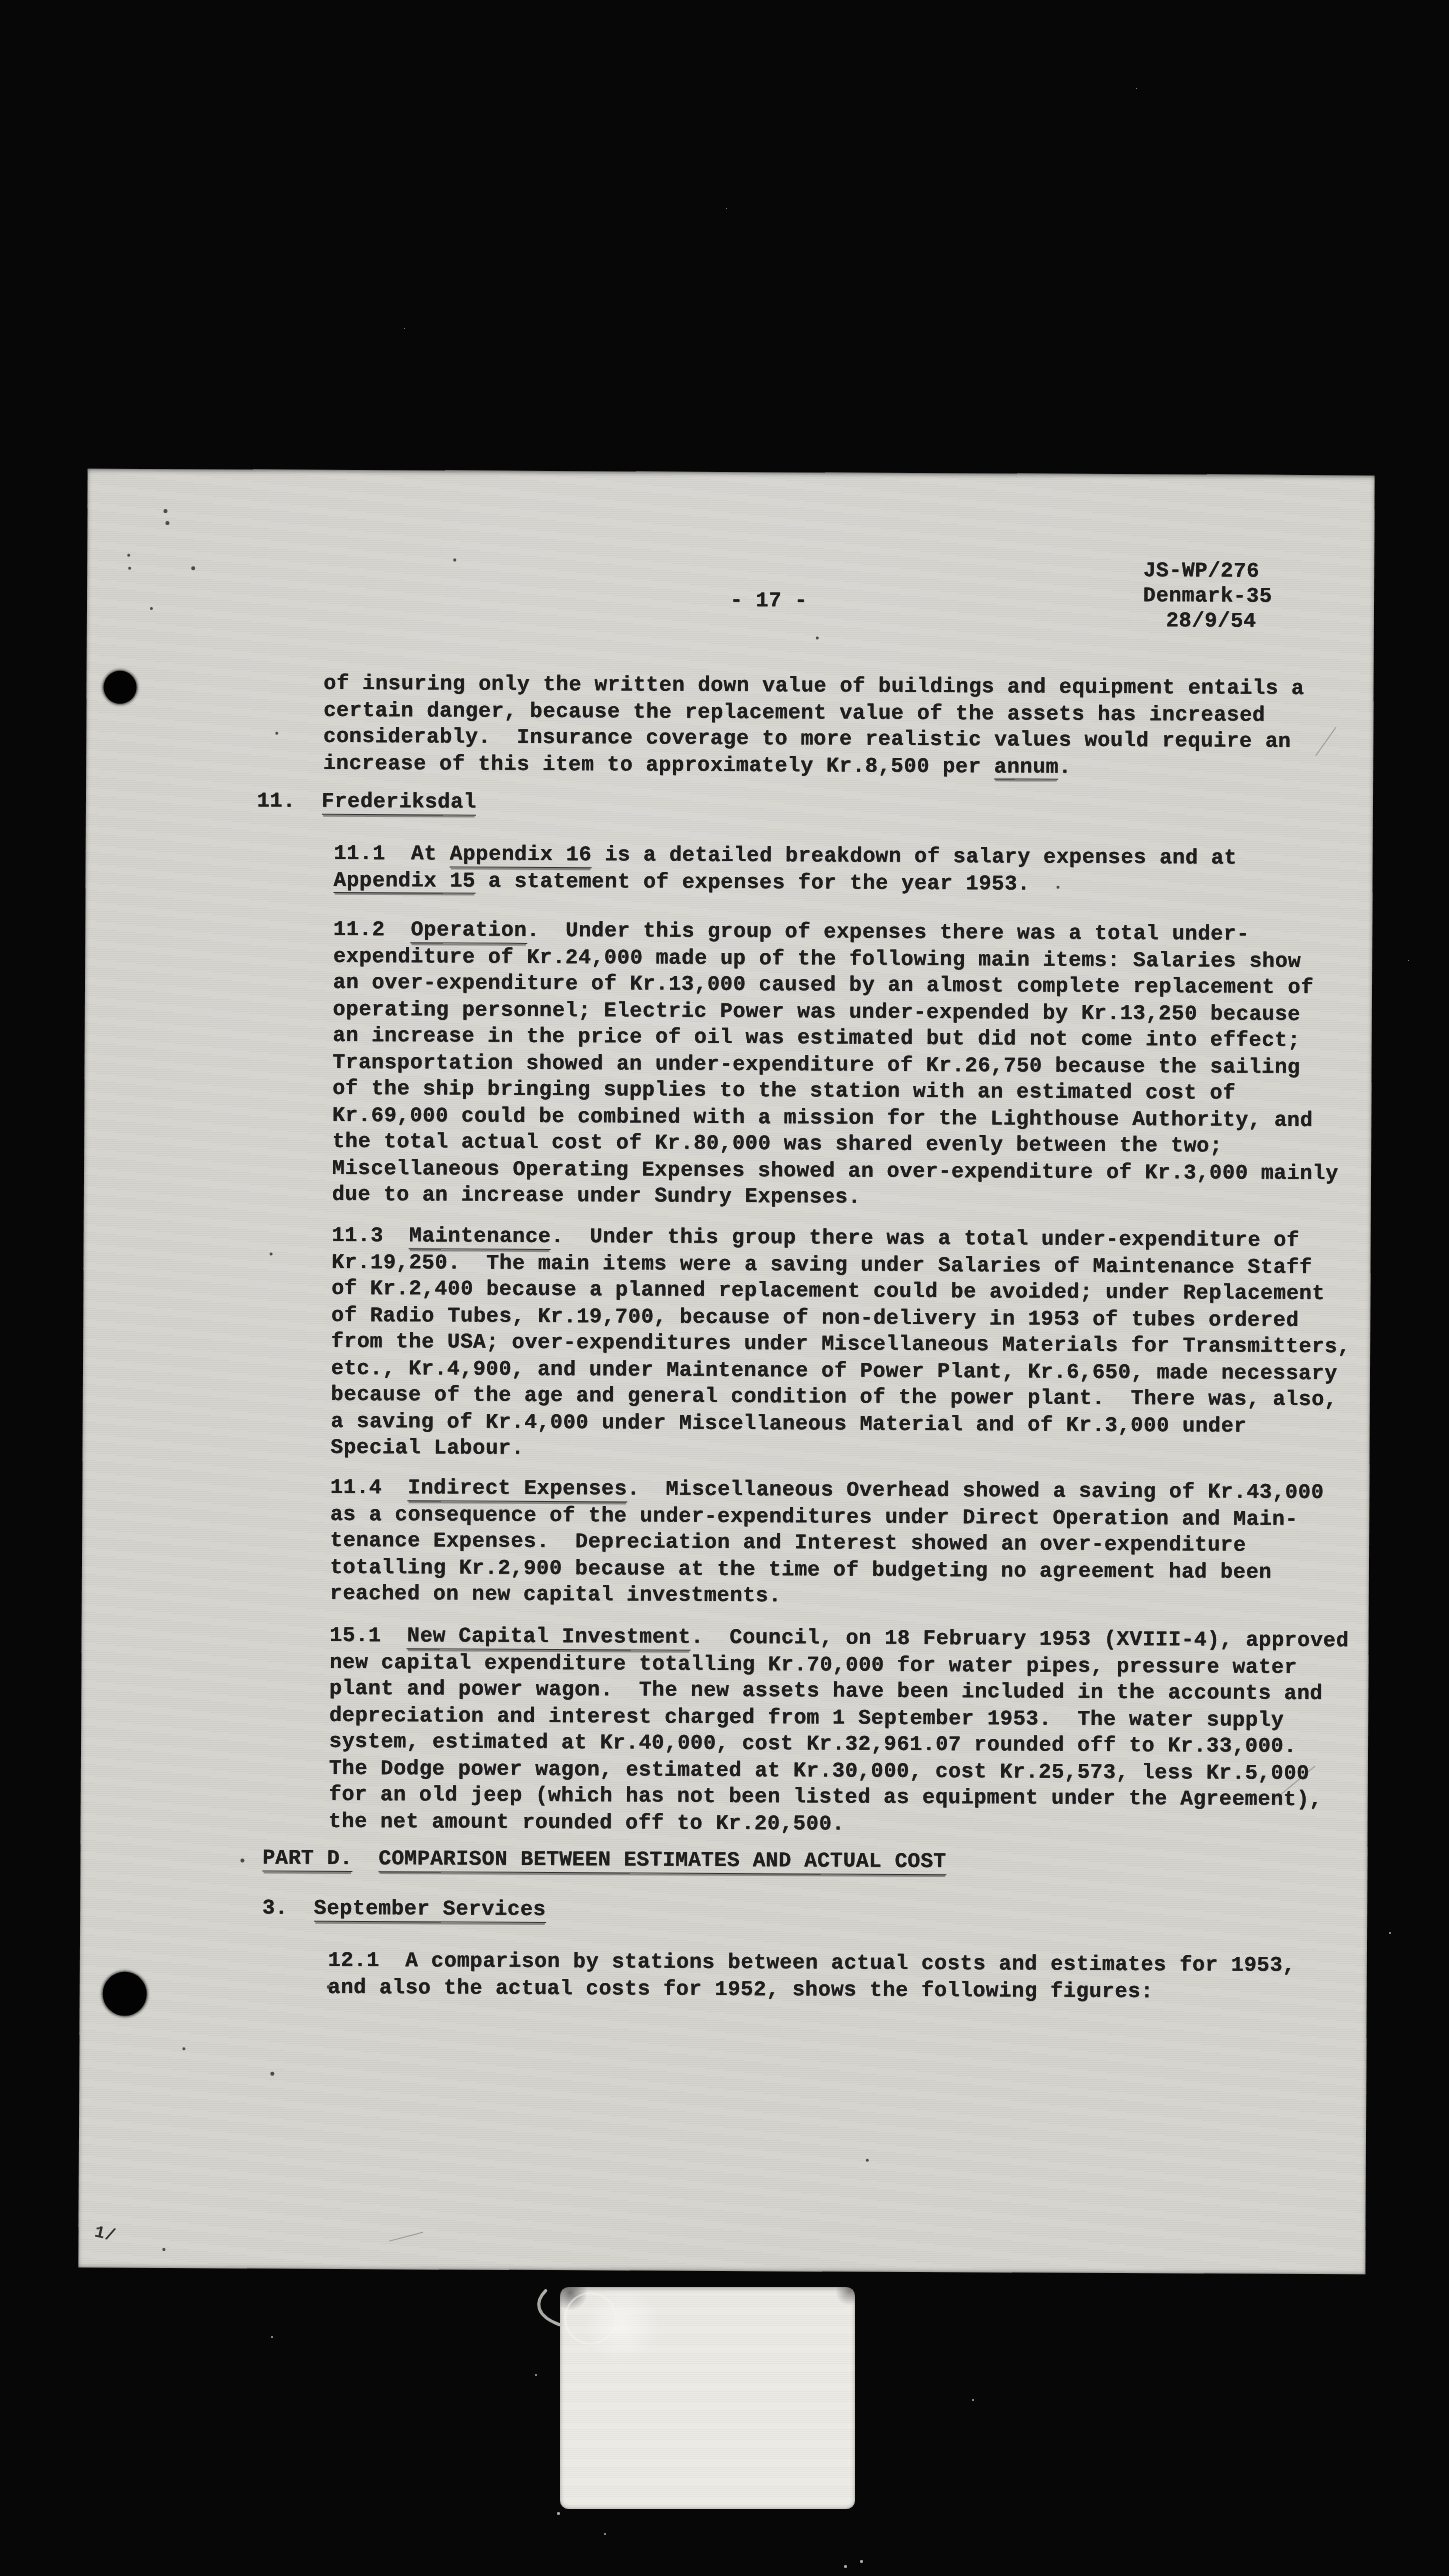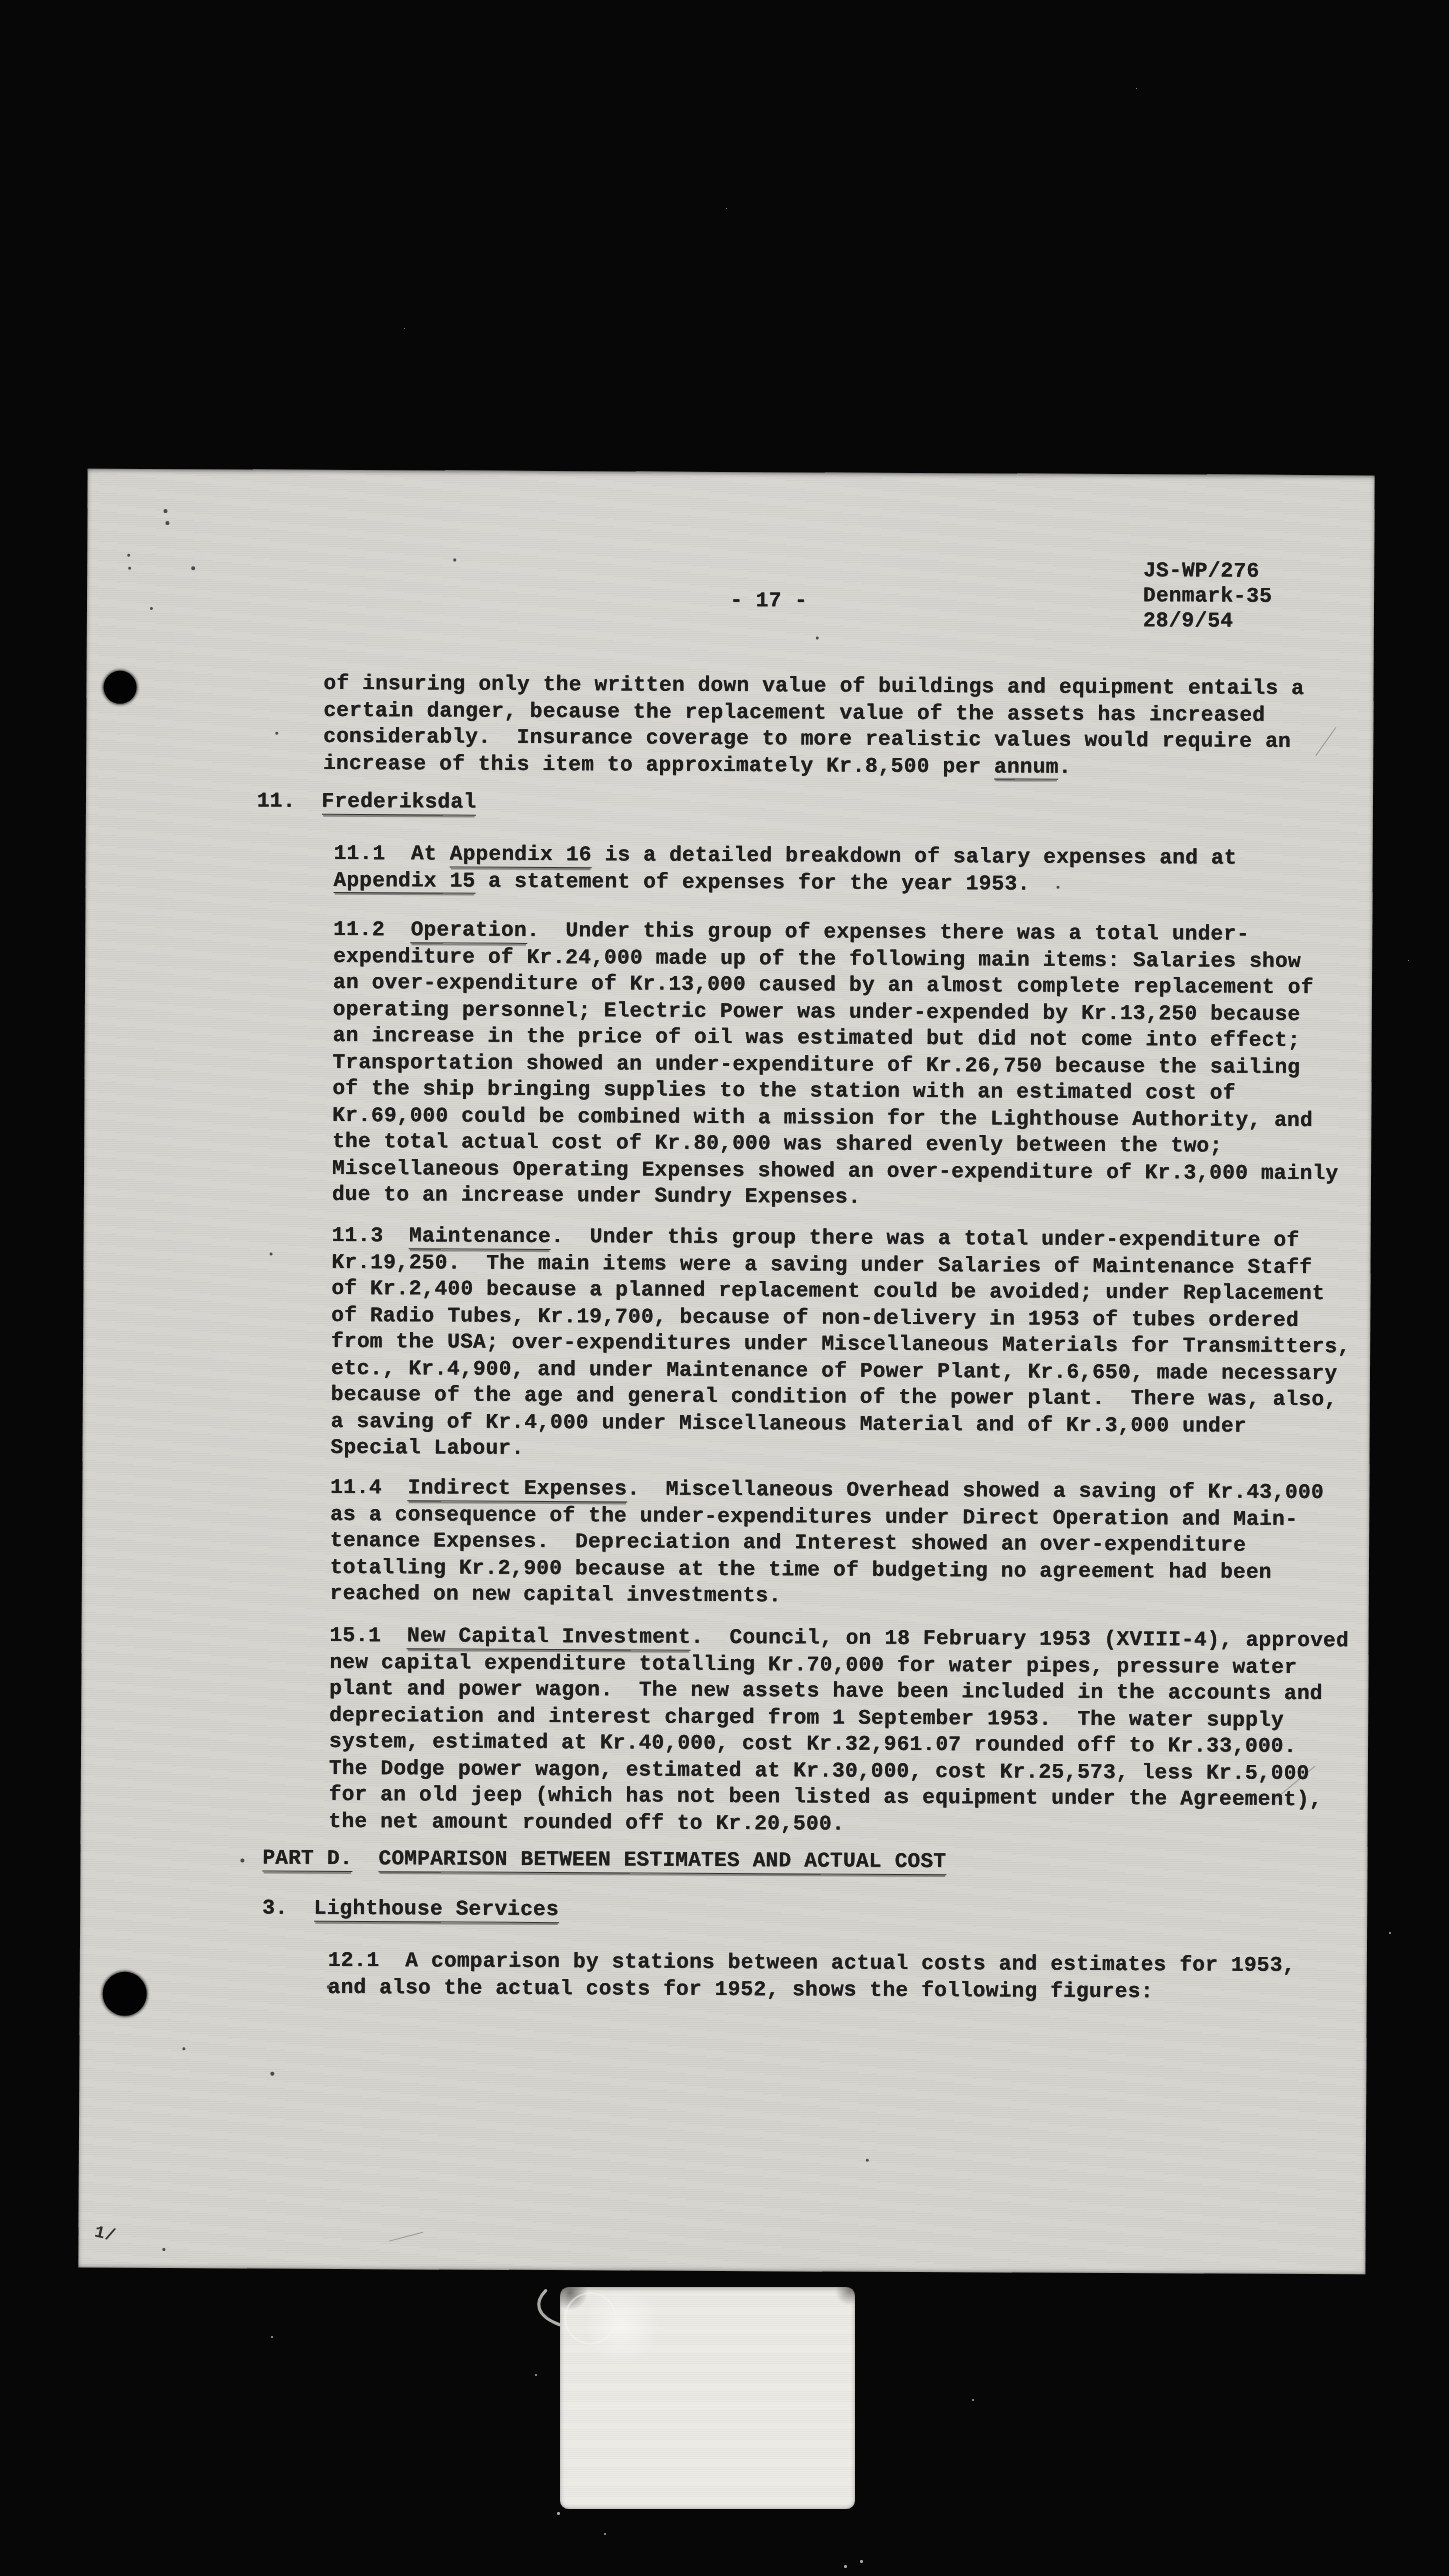--- a/index.html
+++ b/index.html
@@ -74,21 +74,21 @@
 
   <div class="page" id="doc-page" style="left: 83px; top: 472px; width: 1287px; height: 1799px; transform: rotate(0.3deg);">
 
     <div class="blk" id="page-number-blk" style="left: 643px; top: 117px;">
       <div class="ln">- 17 -</div>
     </div>
 
     <div class="blk" id="ref-blk" style="left: 1056px; top: 84px;">
       <div class="ln" style="line-height: 25px; height: 25px; font-family: Liberation Mono, monospace;">JS-WP/276</div>
       <div class="ln" style="line-height: 25px; height: 25px;">Denmark-35</div>
-      <div class="ln" style="line-height: 25px; height: 25px;">28/9/54</div>
+      <div class="ln" style="line-height: 25px; height: 25px; margin-left: 23px;">28/9/54</div>
     </div>
 
     <div id="text-blocks">
         <div class="blk" style="left: 237px; top: 201px;">
           <div class="ln" style="line-height: 26.5px; height: 26.5px;"><span>of insuring only the written down value of buildings and equipment entails a</span></div>
           <div class="ln" style="line-height: 26.5px; height: 26.5px;"><span>certain danger, because the replacement value of the assets has increased</span></div>
           <div class="ln" style="line-height: 26.5px; height: 26.5px;"><span>considerably.  Insurance coverage to more realistic values would require an</span></div>
           <div class="ln" style="line-height: 26.5px; height: 26.5px;"><span>increase of this item to approximately Kr.8,500 per </span><span class="u">annum</span><span>.</span></div>
         </div>
         <div class="blk" style="left: 171px; top: 319px;">
@@ -136,21 +136,21 @@
           <div class="ln" style="line-height: 26.5px; height: 26.5px;"><span>depreciation and interest charged from 1 September 1953.  The water supply</span></div>
           <div class="ln" style="line-height: 26.5px; height: 26.5px;"><span>system, estimated at Kr.40,000, cost Kr.32,961.07 rounded off to Kr.33,000.</span></div>
           <div class="ln" style="line-height: 26.5px; height: 26.5px;"><span>The Dodge power wagon, estimated at Kr.30,000, cost Kr.25,573, less Kr.5,000</span></div>
           <div class="ln" style="line-height: 26.5px; height: 26.5px;"><span>for an old jeep (which has not been listed as equipment under the Agreement),</span></div>
           <div class="ln" style="line-height: 26.5px; height: 26.5px;"><span>the net amount rounded off to Kr.20,500.</span></div>
         </div>
         <div class="blk" style="left: 182px; top: 1376px;">
           <div class="ln" style="line-height: 26.5px; height: 26.5px;"><span class="u">PART D.</span><span>  </span><span class="u">COMPARISON BETWEEN ESTIMATES AND ACTUAL COST</span></div>
         </div>
         <div class="blk" style="left: 182px; top: 1426px;">
-          <div class="ln" style="line-height: 26.5px; height: 26.5px;"><span>3.</span><span>  </span><span class="u">Lighthouse Services</span></div>
+          <div class="ln" style="line-height: 26.5px; height: 26.5px;"><span>3.</span><span>  </span><span class="u">September Services</span></div>
         </div>
         <div class="blk" style="left: 248px; top: 1478px;">
           <div class="ln" style="line-height: 26.5px; height: 26.5px;"><span>12.1  A comparison by stations between actual costs and estimates for 1953,</span></div>
           <div class="ln" style="line-height: 26.5px; height: 26.5px;"><span>and also the actual costs for 1952, shows the following figures:</span></div>
         </div>
       </div>
   <div class="punch" style="left: 17px; top: 202px; height: 33px; width: 33px;"></div>
       <div class="punch" style="left: 23.4px; top: 1503px; height: 44px; width: 44px;"></div>
       <div class="speck" style="left: 76px; top: 40px; height: 3.8px; width: 3.8px;"></div>
       <div class="speck" style="left: 78px; top: 52px; height: 3.8px; width: 3.8px;"></div>

